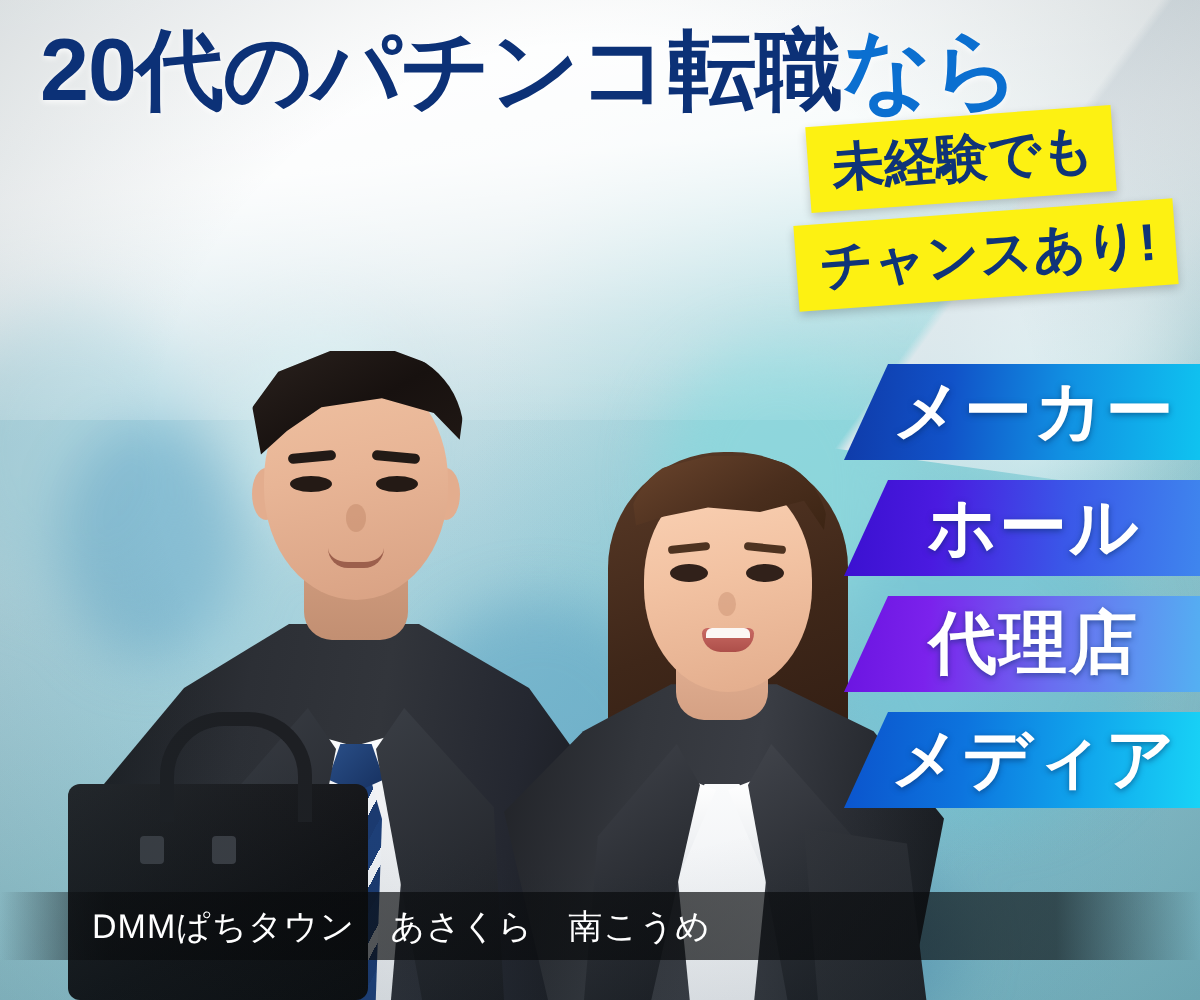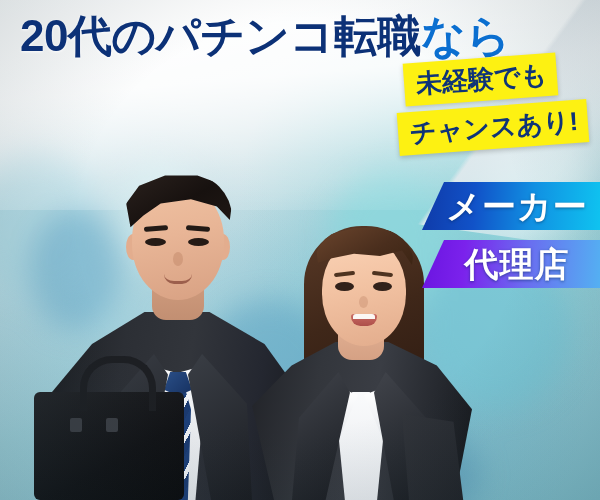--- a/index.html
+++ b/index.html
@@ -437,19 +437,28 @@
 
   <div class="badge-wrap">
     <div class="badge badge-1">未経験でも</div>
     <div class="badge badge-2">チャンスあり!</div>
   </div>
 
   <div class="cats">
     <div class="cat cat-0">
       <span>メーカー</span>
     </div>
+    <div class="cat cat-1">
+      <span>ホール</span>
+    </div>
     <div class="cat cat-3">
       <span>代理店</span>
     </div>
-  </div>
-
+    <div class="cat cat-4">
+      <span>メディア</span>
+    </div>
+  </div>
+
+  <div class="caption">
+    <span>DMMぱちタウン　あさくら　南こうめ</span>
+  </div>
 
 </div>
 
 </body></html>

